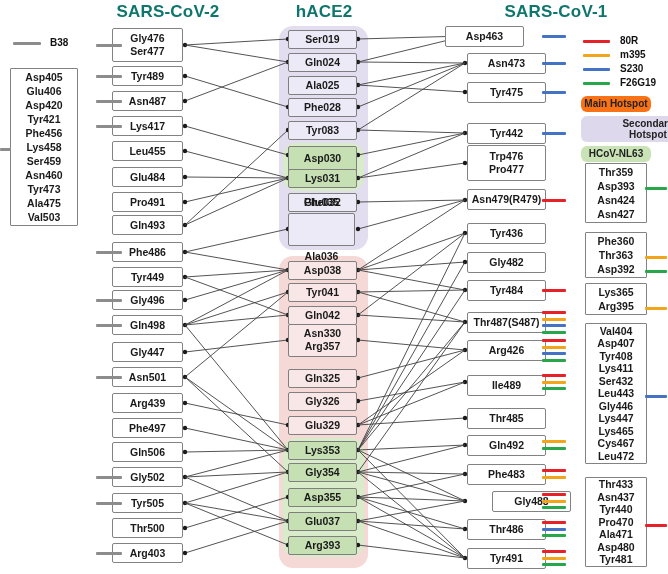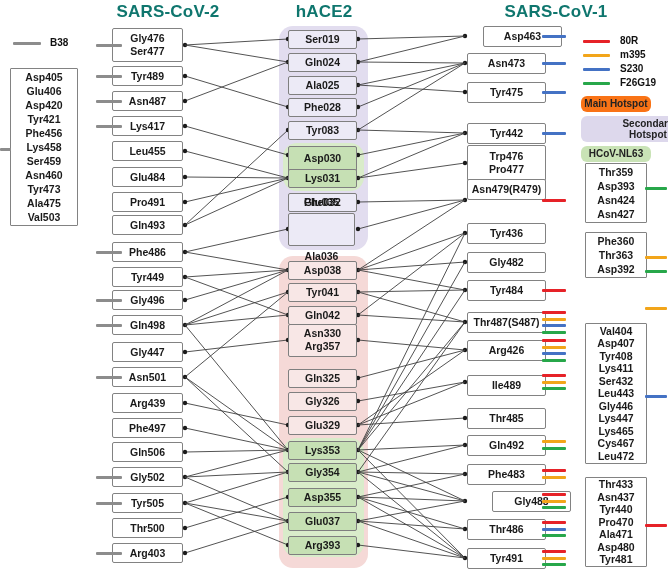--- a/index.html
+++ b/index.html
@@ -317,37 +317,37 @@
     </div>
     <div class="node grn" style="left: 288px; top: 487.5px; width: 69px; height: 19px;">
       <div>Asp355</div>
     </div>
     <div class="node grn" style="left: 288px; top: 511.5px; width: 69px; height: 19px;">
       <div>Glu037</div>
     </div>
     <div class="node grn" style="left: 288px; top: 535.5px; width: 69px; height: 19px;">
       <div>Arg393</div>
     </div>
-    <div class="node" style="left: 483px; top: 25.5px; width: 79px; height: 21px;">
+    <div class="node" style="left: 445px; top: 25.5px; width: 79px; height: 21px;">
       <div>Asp463</div>
     </div>
     <div class="node" style="left: 467px; top: 52.5px; width: 79px; height: 21px;">
       <div>Asn473</div>
     </div>
     <div class="node" style="left: 467px; top: 81.5px; width: 79px; height: 21px;">
       <div>Tyr475</div>
     </div>
     <div class="node" style="left: 467px; top: 122.5px; width: 79px; height: 21px;">
       <div>Tyr442</div>
     </div>
     <div class="node" style="left: 467px; top: 145px; width: 79px; height: 36px;">
       <div>Trp476</div>
       <div>Pro477</div>
     </div>
-    <div class="node" style="left: 467px; top: 179px; width: 79px; height: 21px;">
+    <div class="node" style="left: 467px; top: 189px; width: 79px; height: 21px;">
       <div>Asn479(R479)</div>
     </div>
     <div class="node" style="left: 467px; top: 222.5px; width: 79px; height: 21px;">
       <div>Tyr436</div>
     </div>
     <div class="node" style="left: 467px; top: 251.5px; width: 79px; height: 21px;">
       <div>Gly482</div>
     </div>
     <div class="node" style="left: 467px; top: 279.5px; width: 79px; height: 21px;">
       <div>Tyr484</div>
@@ -454,20 +454,24 @@
       <div>Asn427</div>
     </div>
     <div class="tick" style="left: 645px; top: 186.5px; width: 22px; background: rgb(39, 167, 74);"></div>
     <div class="grouplist" style="left: 585px; top: 232px; width: 62px; height: 46px; font-size: 10.5px; line-height: 14px;">
       <div>Phe360</div>
       <div>Thr363</div>
       <div>Asp392</div>
     </div>
     <div class="tick" style="left: 645px; top: 255.5px; width: 22px; background: rgb(242, 165, 26);"></div>
     <div class="tick" style="left: 645px; top: 269.5px; width: 22px; background: rgb(39, 167, 74);"></div>
+    <div class="grouplist" style="left: 585px; top: 283px; width: 62px; height: 32px; font-size: 10.5px; line-height: 14px;">
+      <div>Lys365</div>
+      <div>Arg395</div>
+    </div>
     <div class="tick" style="left: 645px; top: 306.5px; width: 22px; background: rgb(242, 165, 26);"></div>
     <div class="grouplist" style="left: 585px; top: 323px; width: 62px; height: 141px; font-size: 10.5px; line-height: 12.5px;">
       <div>Val404</div>
       <div>Asp407</div>
       <div>Tyr408</div>
       <div>Lys411</div>
       <div>Ser432</div>
       <div>Leu443</div>
       <div>Gly446</div>
       <div>Lys447</div>

